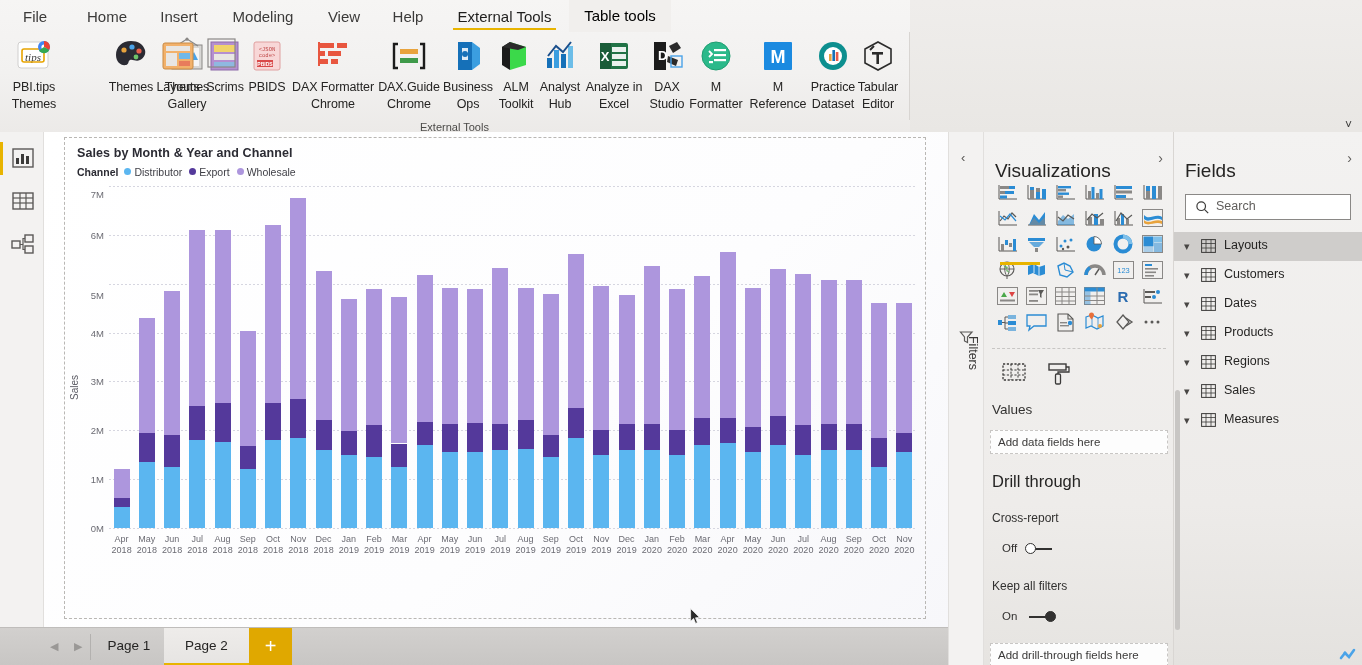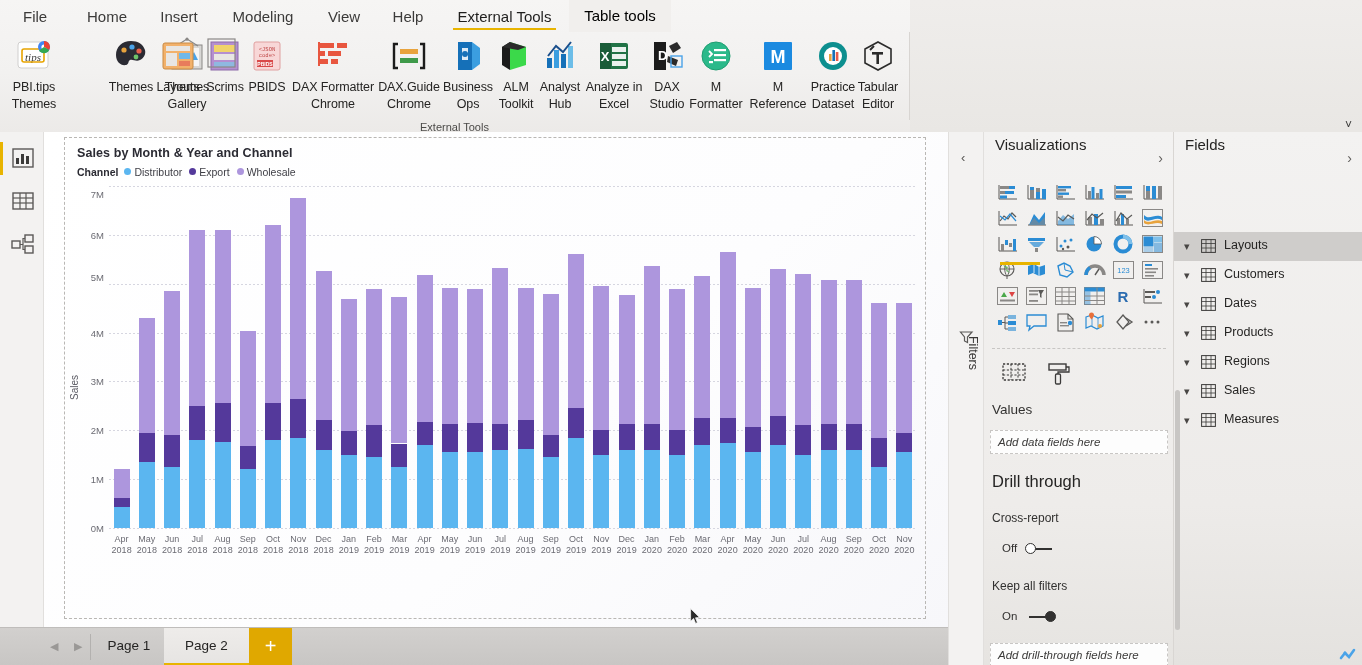--- a/index.html
+++ b/index.html
@@ -72,31 +72,31 @@
   
   #filters-rail { position:absolute; left:948px; top:132px; width:36px; height:533px;
                   background:#f3f2f1; border-left:1px solid #e1dfdd; border-right:1px solid #e1dfdd; }
   #filters-label { position:absolute; left:-6px; top:214px; width:60px; font-size:12.5px;
                    color:#3b3a39; transform:rotate(90deg); text-align:center; }
 
   
   #vizpane { position:absolute; left:984px; top:132px; width:190px; height:533px;
              background:linear-gradient(180deg,#f3f2f1 0%,#eeecea 70%,#e6e4e1 100%);
              border-right:1px solid #d9d6d3; overflow:hidden; }
-  .pane-hdr { position:absolute; left:11px; top:4px; font-size:15px; color:#252423; }
+  .pane-hdr { position:absolute; left:11px; top:28px; font-size:19px; color:#252423; }
   .pane-chev { position:absolute; right:10px; top:18px; font-size:14px; color:#605e5c; }
   #vizgrid { position:absolute; left:9px; top:48px; width:174px; }
   .vcell { width:29px; height:26px; float:left; position:relative; }
   #viz-sep { position:absolute; left:8px; top:216px; width:174px; height:1px;
              border-top:1px dashed #c8c6c4; }
   .fieldwell-tab { position:absolute; top:228px; width:34px; height:32px; }
   #fw-underline { position:absolute; left:1000px; top:262px; width:40px; height:3px; background:#e8b400; }
   .dropzone { position:absolute; left:6px; width:178px; height:24px; background:#fdfdfd;
               border:1px dashed #c8c6c4; font-size:11.5px; color:#3b3a39;
-              line-height:22px; padding-left:7px;font-style:italic; }
+              line-height:22px; padding-left:7px; }
   .tg { display:inline-block; width:30px; height:11px; position:relative; vertical-align:middle; margin-left:5px; }
   .tg .track { position:absolute; left:3px; top:5px; width:24px; height:1.6px; background:#323130; }
   .tg .knob { position:absolute; top:0px; width:11px; height:11px; border-radius:50%;
               border:1.6px solid #323130; background:#fff; box-sizing:border-box; }
   .tg.on .knob { background:#323130; left:19px; }
   .tg.off .knob { left:0px; }
   #viz-scroll { position:absolute; right:3px; top:352px; width:5px; height:150px;
                 background:#c8c6c4; border-radius:3px; }
 
   
@@ -422,21 +422,21 @@
             <div class="gline" style="top: 97.7143px;"></div>
             <div class="gline" style="top: 48.8571px;"></div>
             <div class="gline" style="top: 0px;"></div>
           </div>
         <div id="yticks">
             <div class="ytick" style="top: 342px;">0M</div>
             <div class="ytick" style="top: 293.143px;">1M</div>
             <div class="ytick" style="top: 244.286px;">2M</div>
             <div class="ytick" style="top: 195.429px;">3M</div>
             <div class="ytick" style="top: 146.571px;">4M</div>
-            <div class="ytick" style="top: 91px; margin-left: 42px;">5M</div>
+            <div class="ytick" style="top: 109px; margin-left: 42px;">5M</div>
             <div class="ytick" style="top: 48.8571px;">6M</div>
             <div class="ytick" style="top: 8px;">7M</div>
           </div>
         <div id="bars">
             <div class="bar" style="left: 4.545px; width: 16.16px; height: 59.1171px;">
               <div class="seg" style="background: rgb(91, 182, 240); height: 21.0086px; bottom: 0px;"></div>
               <div class="seg" style="background: rgb(84, 57, 155); height: 8.79429px; bottom: 21.0086px;"></div>
               <div class="seg" style="background: rgb(173, 150, 221); height: 29.3143px; bottom: 29.8029px;"></div>
             </div>
             <div class="bar" style="left: 29.795px; width: 16.16px; height: 210.086px;">
@@ -1093,20 +1093,29 @@
 </div>
 
 <div class="dropzone" style="left:990px; top:643px;">Add drill-through fields here</div>
 
 <div id="viz-scroll"></div>
 
 <div id="fieldspane">
   <div class="pane-hdr">Fields</div>
   <div class="pane-chev">›</div>
 
+  <div id="search-box">
+    <span style="position:absolute; left:9px; top:5px;">
+      <svg width="15" height="15" viewBox="0 0 15 15">
+        <circle cx="6.2" cy="6.2" r="4.3" fill="none" stroke="#3b3a39" stroke-width="1.2"></circle>
+        <line x1="9.4" y1="9.4" x2="13.2" y2="13.2" stroke="#3b3a39" stroke-width="1.2"></line>
+      </svg>
+    </span>
+    <span id="search-txt">Search</span>
+  </div>
 
   <div id="field-rows">
       <div class="field-row sel" style="top: 100px;">
         <span class="fr-chev">▾</span>
         <span class="fr-tbl"><svg width="15" height="14" viewBox="0 0 15 14">
             <rect x="0.6" y="0.6" width="13.8" height="12.8" fill="none" stroke="#3b3a39" stroke-width="1"></rect>
             <line x1="0.6" y1="4.5" x2="14.4" y2="4.5" stroke="#3b3a39" stroke-width=".8"></line>
             <line x1="0.6" y1="9" x2="14.4" y2="9" stroke="#3b3a39" stroke-width=".8"></line>
             <line x1="5" y1="0.6" x2="5" y2="13.4" stroke="#3b3a39" stroke-width=".8"></line>
             <line x1="10" y1="0.6" x2="10" y2="13.4" stroke="#3b3a39" stroke-width=".8"></line>

